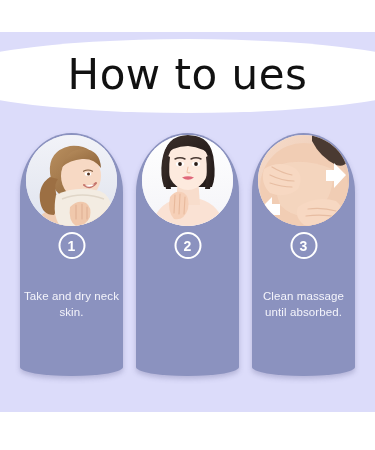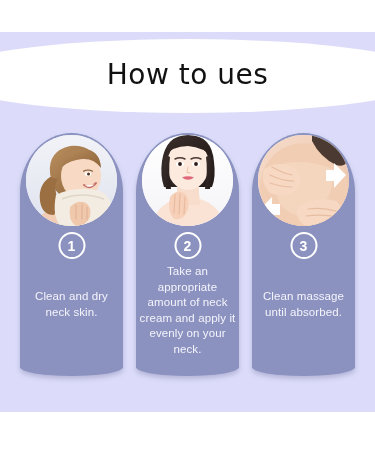--- a/index.html
+++ b/index.html
@@ -49,21 +49,21 @@
     background: #ffffff;
     border-radius: 50%;
   }
   .banner-title {
     position: absolute;
     left: 0;
     top: 12px;
     width: 375px;
     text-align: center;
     font-family: "DejaVu Sans", sans-serif;
-    font-size: 28px;
+    font-size: 42px;
     line-height: 62px;
     font-weight: 400;
     color: #111111;
     letter-spacing: 0.5px;
     white-space: nowrap;
   }
   
   .cards {
     position: absolute;
     left: 20px;
@@ -185,21 +185,21 @@
           <path d="M59 50.5 Q64 53.5 68.5 49.5 Z" fill="#ffffff"></path>
 
           <path d="M30 60 Q50 50 74 56 Q84 60 86 74 Q86 91 70 91 L34 91 Q26 80 30 60 Z" fill="#f3ece2"></path>
           <path d="M36 64 Q56 56 78 64" stroke="#e0d6c8" stroke-width="1.4" fill="none"></path>
 
           <path d="M44 72 Q52 64 60 68 Q66 72 64 82 Q60 91 50 91 Q42 86 44 72 Z" fill="#f0c8ac"></path>
           <path d="M50 70 L50 84 M56 69 L56 84 M61 72 L61 84" stroke="#e0b195" stroke-width="1.1" fill="none" stroke-linecap="round"></path>
         </svg>
       </div>
       <div class="badge">1</div>
-      <div class="caption cap-short">Clean and dry neck skin.</div>
+      <div class="caption cap-short">Take and dry neck skin.</div>
     </div>
 
     <div class="card">
       <div class="photo">
         <svg viewBox="0 0 91 91" xmlns="http://www.w3.org/2000/svg">
           <defs>
             <linearGradient id="bg2" x1="0" y1="0" x2="0" y2="1">
               <stop offset="0%" stop-color="#ffffff"></stop>
               <stop offset="100%" stop-color="#f4f4f8"></stop>
             </linearGradient>
@@ -232,21 +232,20 @@
 
           <path d="M46 32 L45 37 Q46.5 38.5 48 37.5" stroke="#f0c4ab" stroke-width="1.1" fill="none" stroke-linecap="round"></path>
 
           <path d="M40 42.5 Q46 40 52 42.5 Q46 47 40 42.5 Z" fill="#e0677a"></path>
 
           <path d="M28 62 Q34 54 42 58 Q48 62 46 74 Q42 86 32 84 Q25 76 28 62 Z" fill="#f6d0b8"></path>
           <path d="M33 60 L32 78 M38 59 L37 79 M43 62 L42 79" stroke="#e8b99c" stroke-width="1.1" fill="none" stroke-linecap="round"></path>
         </svg>
       </div>
       <div class="badge">2</div>
-      <div class="caption cap-long">Take an appropriate amount of neck cream and apply it evenly on your neck.</div>
     </div>
 
     <div class="card">
       <div class="photo">
         <svg viewBox="0 0 91 91" xmlns="http://www.w3.org/2000/svg">
           <defs>
             <linearGradient id="bg3" x1="0" y1="0" x2="1" y2="1">
               <stop offset="0%" stop-color="#f6dccb"></stop>
               <stop offset="100%" stop-color="#e8c0a6"></stop>
             </linearGradient>

